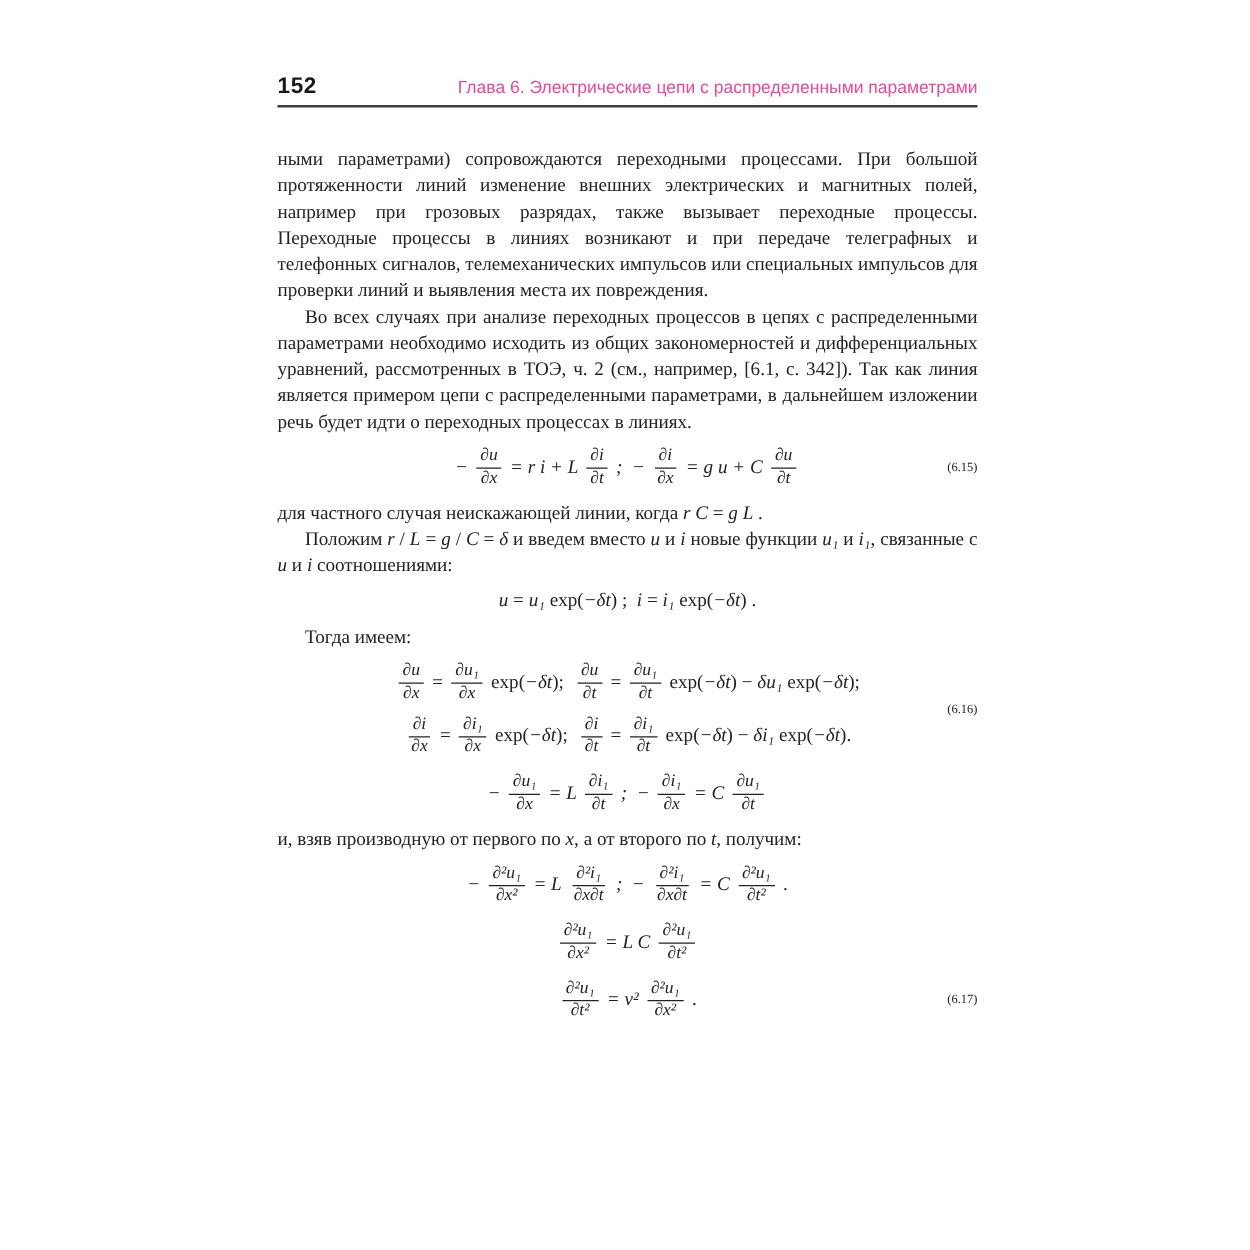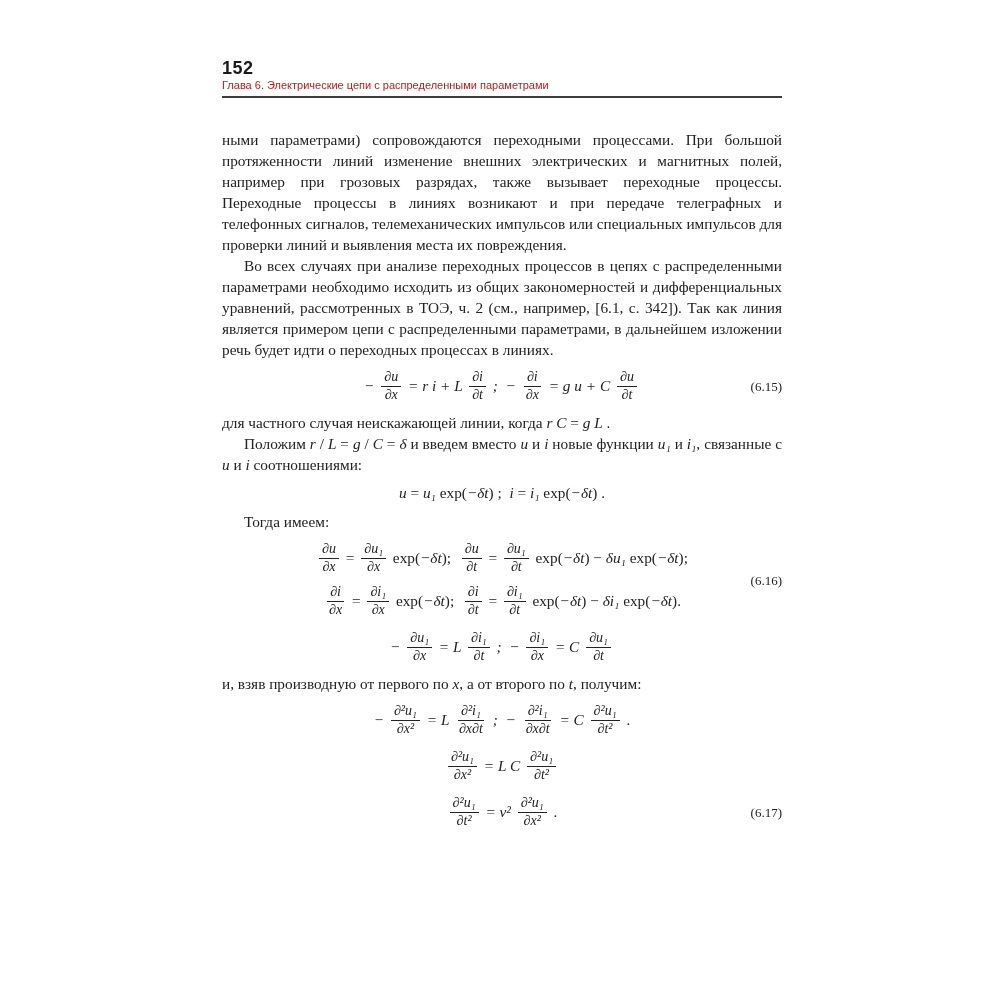--- a/index.html
+++ b/index.html
@@ -5,39 +5,38 @@
   html,body{margin:0;padding:0;}
   body{
     width:1000px;height:1000px;background:#ffffff;position:relative;overflow:hidden;
     font-family:"Liberation Serif", serif;color:#222222;
   }
   .page{position:absolute;left:222px;top:58px;width:560px;}
   .page-header{
     display:flex;justify-content:space-between;align-items:baseline;
     border-bottom:2px solid #3d3d3d;padding-bottom:5px;
     font-family:"Liberation Sans", sans-serif;
-    flex-direction:column;
   }
   .pagenum{font-weight:bold;font-size:18px;color:#1a1a1a;letter-spacing:.5px;}
-  .chapter{font-size:11px;color:#b91c1c;}
+  .chapter{font-size:14px;color:#ec4899;}
   .body{margin-top:31px;font-size:15.3px;line-height:21px;}
   .para{margin:0;text-align:justify;text-indent:22px;}
   .noindent{text-indent:0;}
   .mi{font-style:italic;}
   .mb{font-weight:bold;font-style:italic;}
   .mr{font-style:normal;}
   .eq-block{position:relative;margin:6px 0;}
   .eq-line{
     display:flex;justify-content:center;align-items:center;
     white-space:pre;font-size:15.3px;line-height:1.1;min-height:40px;
   }
   .eq-line + .eq-line{margin-top:3px;}
   .eq-num{
     position:absolute;right:0;top:50%;transform:translateY(-50%);
-    font-size:13px;font-style:normal;
+    font-size:10px;font-style:normal;
   }
   .frac{
     display:inline-flex;flex-direction:column;align-items:center;
     text-align:center;font-style:italic;margin:0 3px;
     font-size:14px;line-height:1.2;
   }
   .fnum{border-bottom:1px solid #222;padding:0 3px;}
   .fden{padding:0 3px;}
 </style>
 </head>

